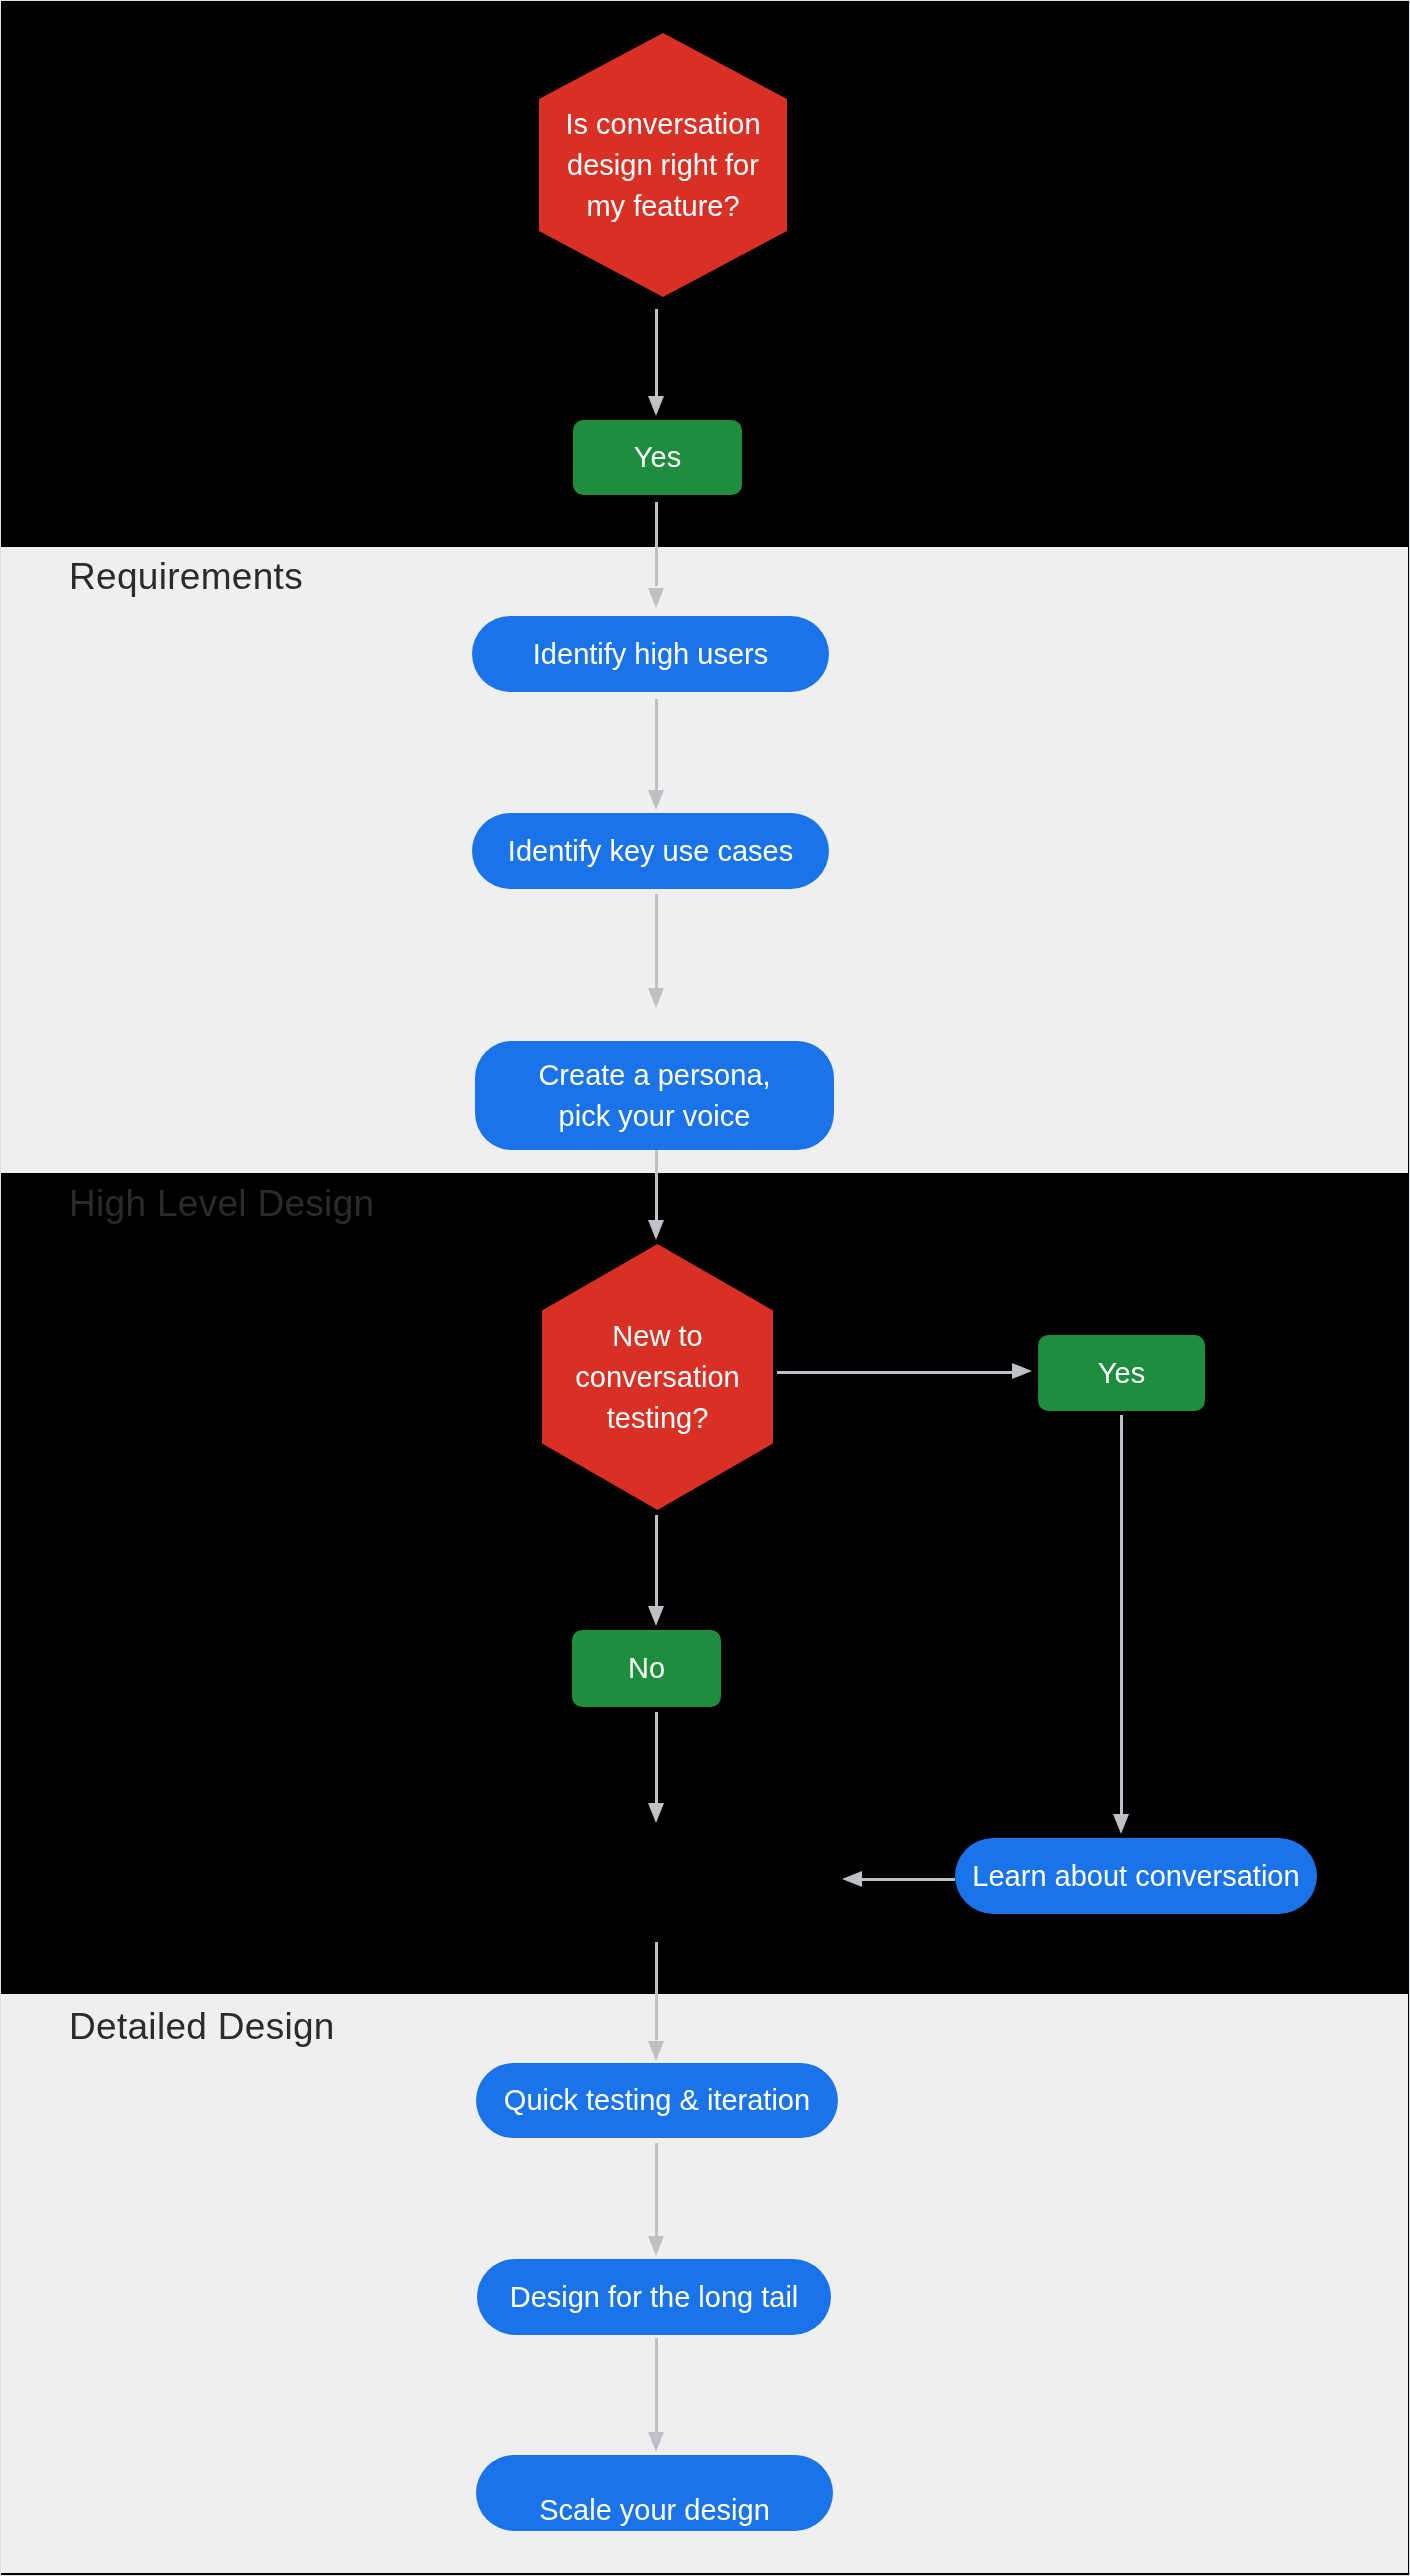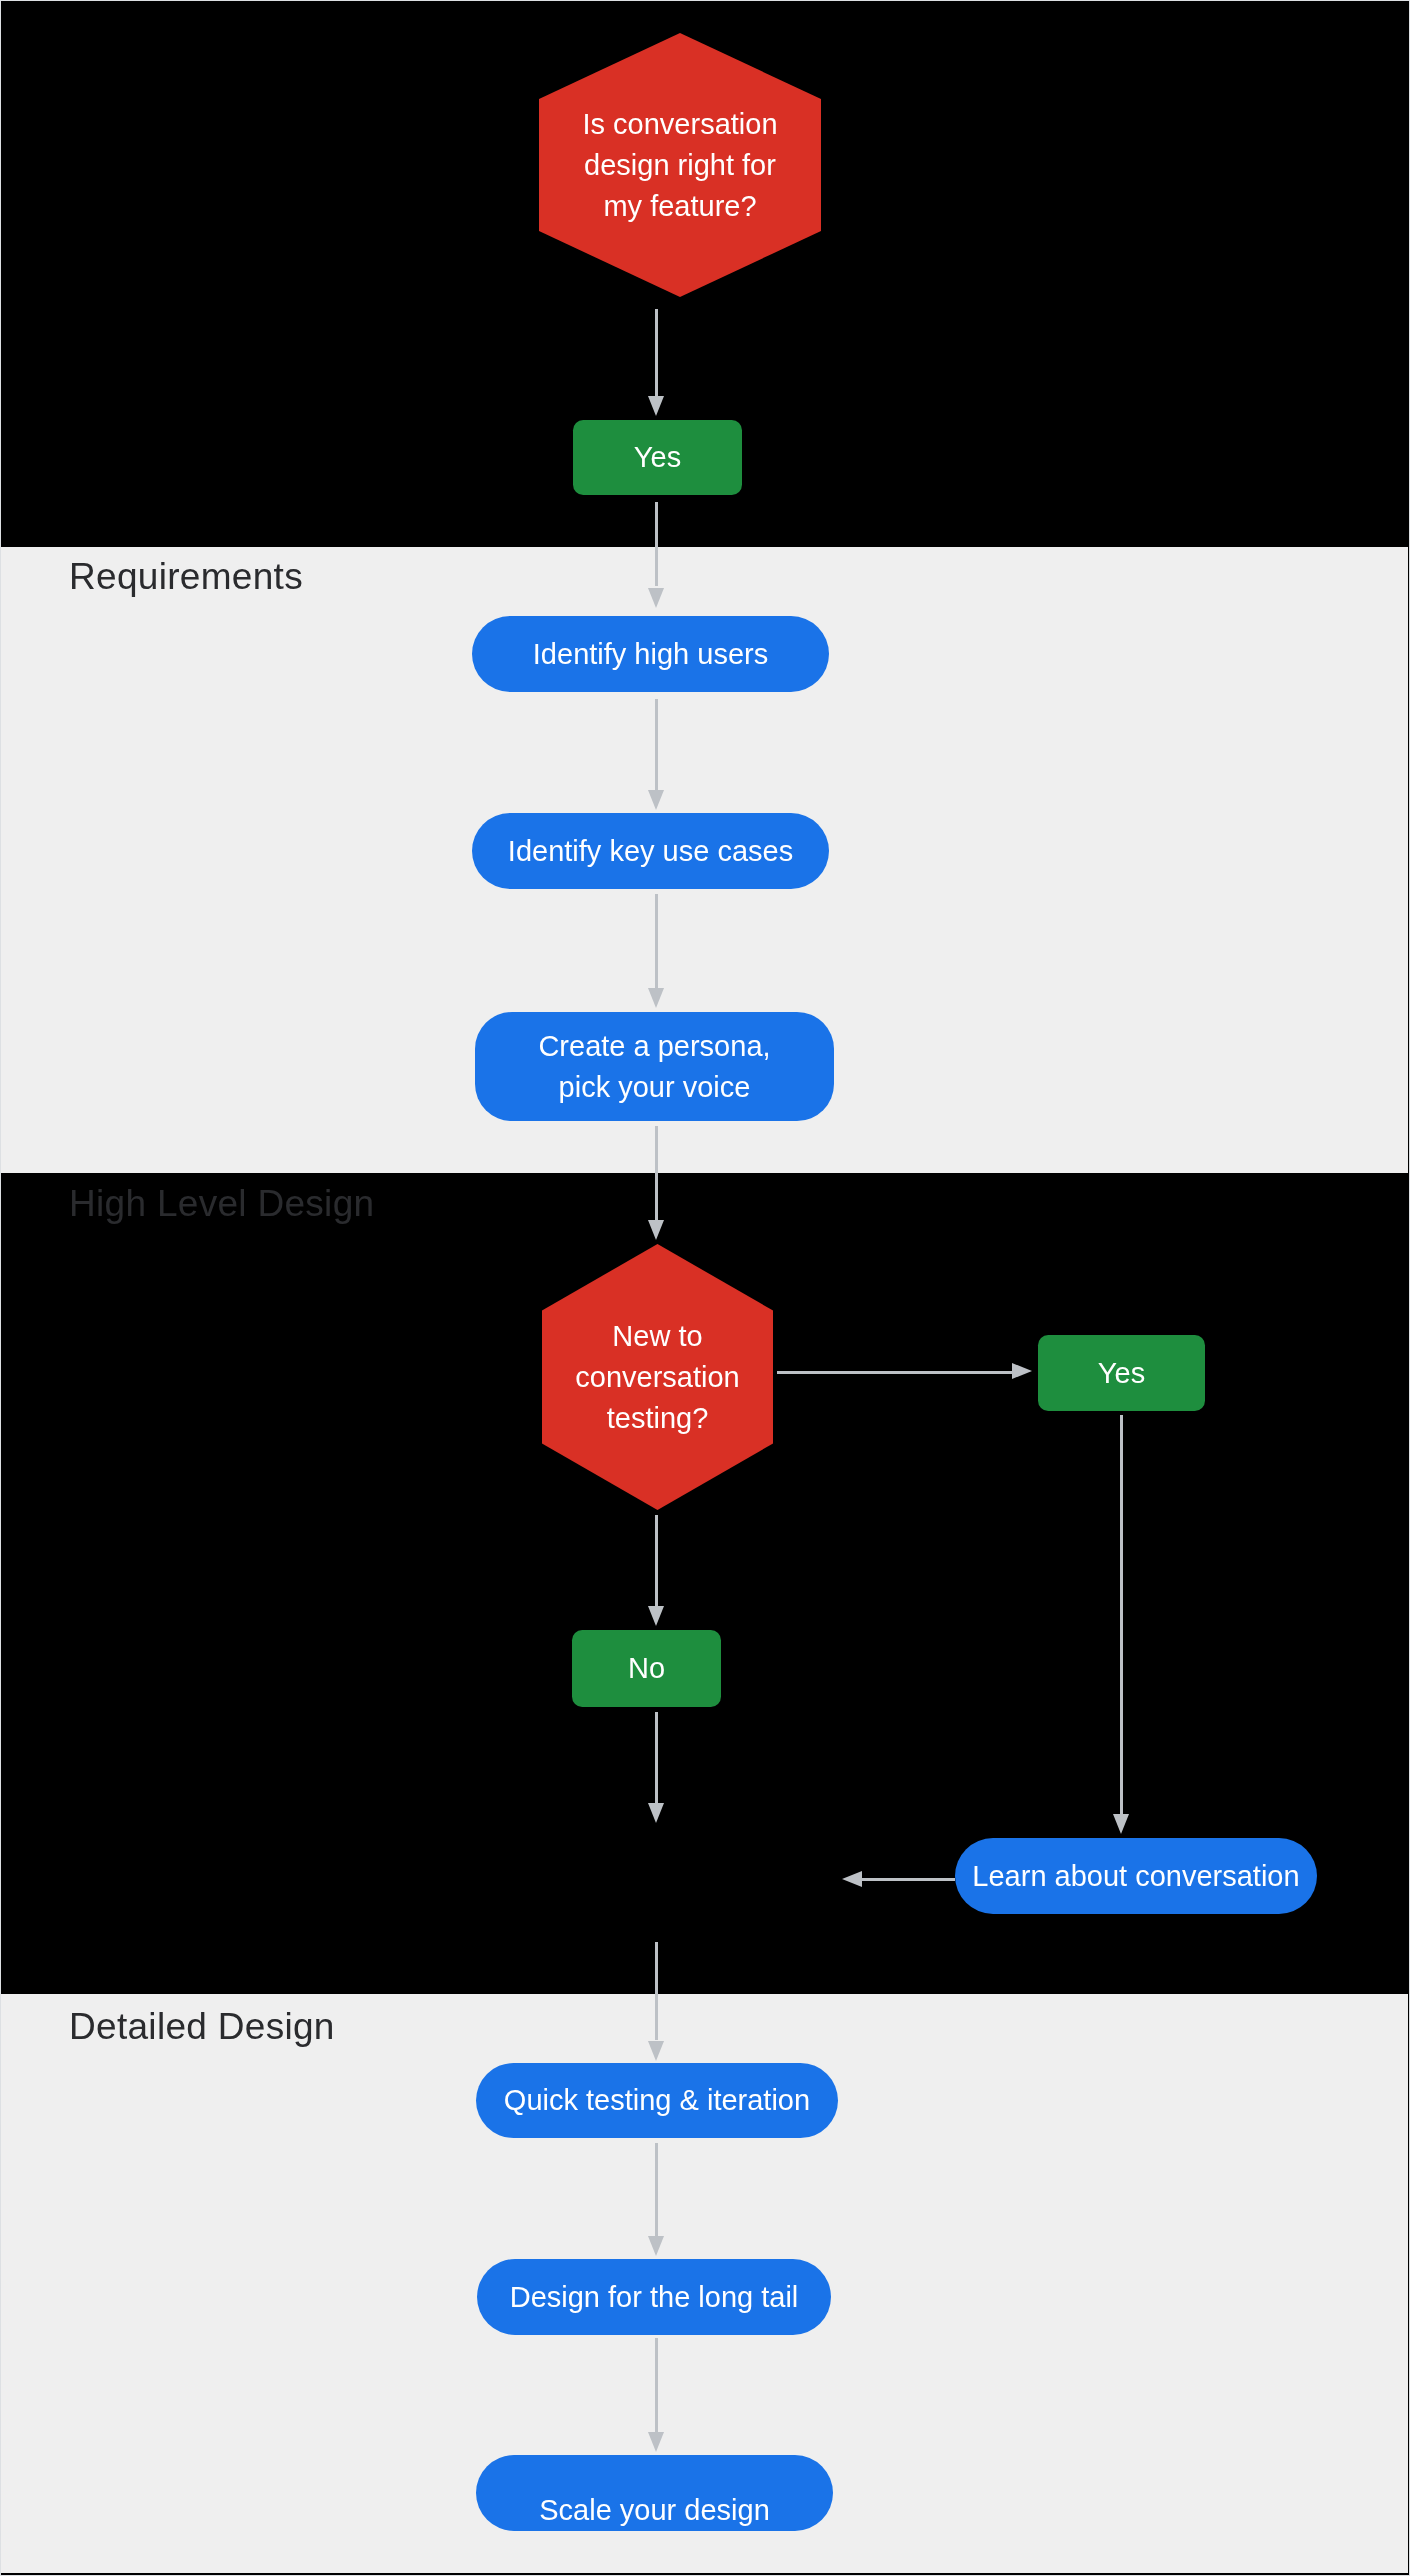--- a/index.html
+++ b/index.html
@@ -48,23 +48,23 @@
     line-height: 41px;
   }
   .node .node-text { white-space: pre-line; }
 
   .hex {
     background: var(--red, #d93025);
     clip-path: polygon(50% 0%, 100% 25%, 100% 75%, 50% 100%, 0% 75%, 0% 25%);
   }
   .answer { background: var(--green, #1e8e3e); border-radius: 10.2px; text-align: center; }
   .step   { background: var(--blue, #1a73e8);  border-radius: 38px; }
-  .step.tall { border-radius: 37px; }
-
-  #q1                 { left: 538px;  top: 32px;   width: 282px; height: 264px; text-align: center; }
+  .step.tall { border-radius: 37px; margin-top: 29px; }
+
+  #q1                 { left: 538px;  top: 32px;   width: 248px; height: 264px; text-align: center; }
   #yes1               { left: 572px;  top: 419px;  width: 169px; height: 75px; }
   #identify-users     { left: 471px;  top: 615px;  width: 357px; height: 76px; }
   #key-use-cases      { left: 471px;  top: 812px;  width: 357px; height: 76px; }
   #persona-voice      { left: 474px;  top: 1011px; width: 359px; height: 109px; }
   #q2                 { left: 541px;  top: 1243px; width: 231px; height: 266px; }
   #yes2               { left: 1037px; top: 1334px; width: 167px; height: 76px; }
   #no1                { left: 571px;  top: 1629px; width: 149px; height: 77px; }
   #sample-dialogs     { left: 473px;  top: 1826px; width: 360px; height: 110px; }
   #learn-conversation { left: 954px; top: 1837px; width: 362px; height: 76px; }
   #quick-testing      { left: 475px;  top: 2062px; width: 362px; height: 75px; }

